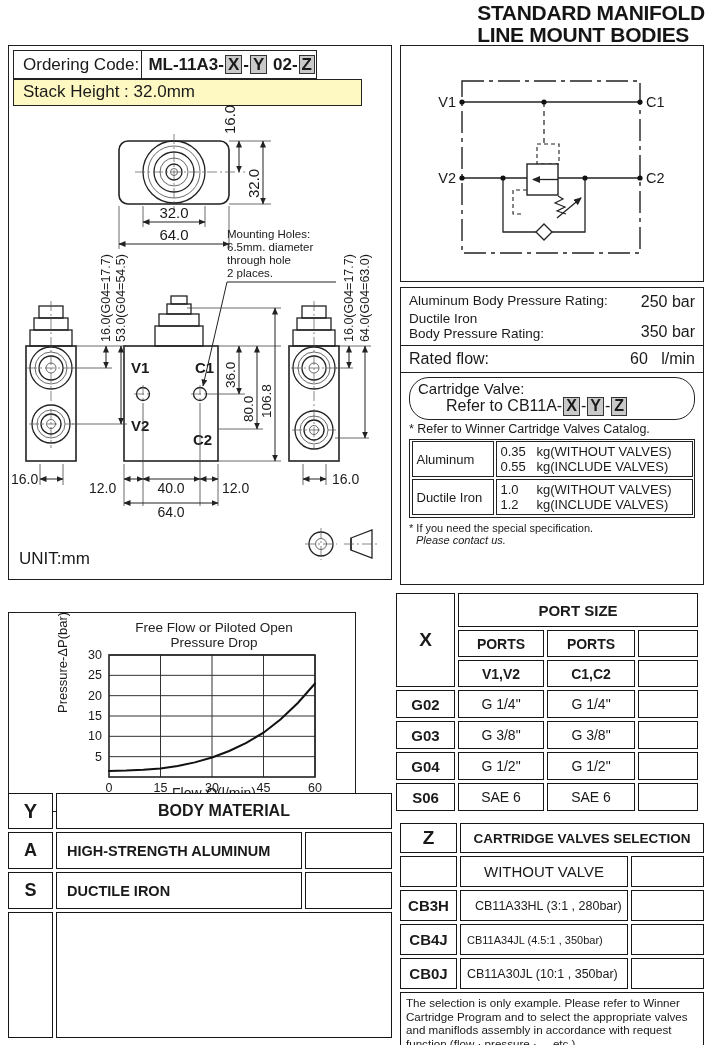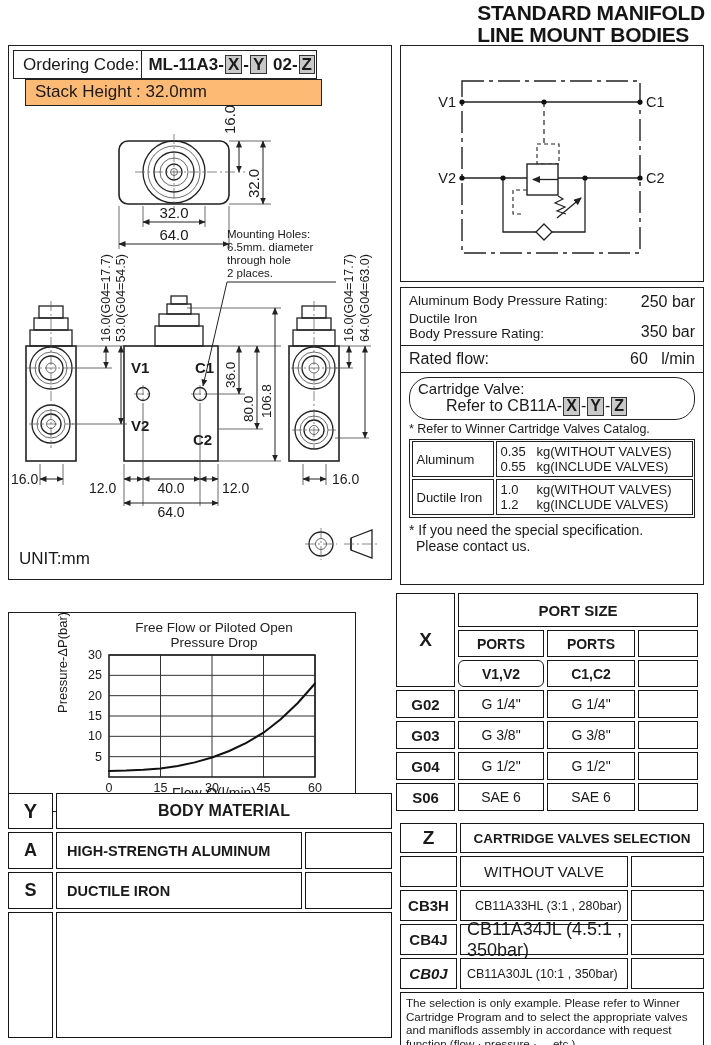--- a/index.html
+++ b/index.html
@@ -11,23 +11,23 @@
   .doc-title { position:absolute; top:2px; right:6px; 
     font-size:21px; font-weight:bold; line-height:22px; letter-spacing:-0.3px; color:#151515; }
 
   
   .ord-row1 { position:absolute; left:4px; top:4px; width:304px; height:29px;
     border:1.7px solid #222; display:flex; align-items:center; background:#fff; }
   .ord-row1 .lbl { width:147px; height:100%; display:flex; align-items:center;
     padding-left:9px; border-right:1.7px solid #222; font-size:17px; }
   .ord-row1 .val { flex:1; padding-left:6px; font-size:17px; font-weight:bold;
     display:flex; align-items:center; white-space:pre; }
-  .ord-row2 { position:absolute; left:16px; top:32.5px; width:297px; height:27px;
+  .ord-row2 { position:absolute; left:4px; top:32.5px; width:349px; height:27px;
     border:1.7px solid #222; display:flex; align-items:center; padding-left:9px;
-    font-size:17px; background:#fdba74; }
+    font-size:17px; background:#fef9c3; }
   .code-box { display:inline-block; border:1px solid #333; background:#c9c9c9;
     padding:0 2px; margin:0 1px; font-weight:bold; line-height:1.05; }
 
   svg text { font-family:"Liberation Sans", sans-serif; fill:#1a1a1a; }
   .ln  { stroke:#222; stroke-width:1.3; fill:none; }
   .ln2 { stroke:#222; stroke-width:1.6; fill:none; }
   .thin{ stroke:#444; stroke-width:0.8; fill:none; }
   .dim { stroke:#222; stroke-width:1; fill:none; }
   .cl  { stroke:#555; stroke-width:0.7; stroke-dasharray:10 3 2 3; fill:none; }
 
@@ -334,23 +334,23 @@
               <span class="amt">1.0</span>
               <span>kg(WITHOUT VALVES)</span>
             </div>
           <div class="wt-line">
               <span class="amt">1.2</span>
               <span>kg(INCLUDE VALVES)</span>
             </div>
         </div>
       </div>
     </div>
-    <div style="font-size:14px;">
+    <div style="font-size:11px;">
       <div>* If you need the special specification.</div>
-      <div style="padding-left:7px;">Please contact us.</div>
+      <div style="padding-left:7px;font-style:italic;">Please contact us.</div>
     </div>
   </div>
 </div>
 
 <div class="panel" style="left:8px; top:612px; width:348px; height:200px;">
   <div class="chart-title">
     <div>Free Flow or Piloted Open</div>
     <div>Pressure Drop</div>
   </div>
   <div class="chart-ylab">Pressure-ΔP(bar)</div>
@@ -381,21 +381,21 @@
     </svg>
   <div class="chart-xlab">Flow-Q(l/min)</div>
 </div>
 
 <div class="gtable" style="left:396px; top:593px; width:302px; grid-template-columns:59px 86px 88px 1fr; grid-template-rows:34px 27px 27px 28px 28px 28px 28px;">
   <div style="grid-row:1/4; font-weight:bold; font-size:19px;">X</div>
   <div style="grid-column:2/5; font-weight:bold; font-size:15px;">PORT SIZE</div>
   <div style="font-weight:bold; font-size:14px;">PORTS</div>
   <div style="font-weight:bold; font-size:14px;">PORTS</div>
   <div></div>
-  <div style="font-weight:bold; font-size:14px;border-radius:6px;">V1,V2</div>
+  <div style="font-weight:bold; font-size:14px;">V1,V2</div>
   <div style="font-weight:bold; font-size:14px;">C1,C2</div>
   <div></div>
   <div style="font-weight:bold; font-size:15px;">G02</div>
   <div style="font-size:14px;">G 1/4"</div>
   <div style="font-size:14px;">G 1/4"</div>
   <div></div>
   <div style="font-weight:bold; font-size:15px;">G03</div>
   <div style="font-size:14px;">G 3/8"</div>
   <div style="font-size:14px;">G 3/8"</div>
   <div></div>
@@ -425,19 +425,19 @@
 <div class="gtable" style="left:400px; top:823px; width:304px; grid-template-columns:57px 168px 1fr; grid-template-rows:30px 31px 31px 31px 31px auto;">
   <div style="font-weight:bold; font-size:19px;">Z</div>
   <div style="grid-column:2/4; font-weight:bold; font-size:13.5px;">CARTRIDGE VALVES SELECTION</div>
   <div></div>
   <div style="font-size:15px;">WITHOUT VALVE</div>
   <div></div>
   <div style="font-weight:bold; font-size:15px;">CB3H</div>
   <div class="left" style="font-size:12.5px; padding-left:14px;">CB11A33HL (3:1 , 280bar)</div>
   <div></div>
   <div style="font-weight:bold; font-size:15px;">CB4J</div>
-  <div class="left" style="font-size:18px; padding-left:6px;">CB11A34JL (4.5:1 , 350bar)</div>
-  <div></div>
-  <div style="font-weight:bold; font-size:15px;font-style:italic;">CB0J</div>
+  <div class="left" style="font-size:11px; padding-left:6px;">CB11A34JL (4.5:1 , 350bar)</div>
+  <div></div>
+  <div style="font-weight:bold; font-size:15px;">CB0J</div>
   <div class="left" style="font-size:12.5px; padding-left:6px;">CB11A30JL (10:1 , 350bar)</div>
   <div></div>
   <div class="znote" style="grid-column:1/4; align-items:flex-start; justify-content:flex-start;">The selection is only example. Please refer to Winner Cartridge Program and to select the appropriate valves and maniflods assembly in accordance with request function (flow · pressure ·  ... etc.)</div>
 </div>
 
 </body></html>

